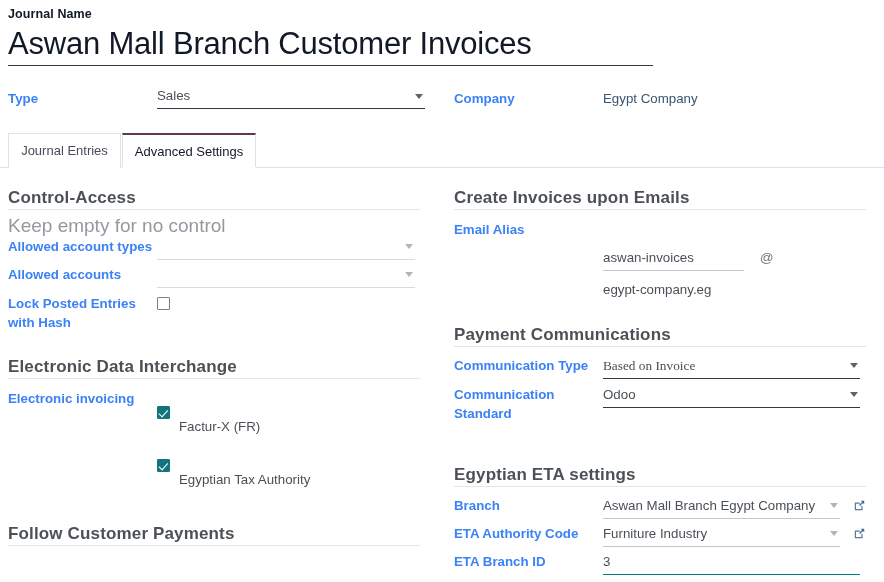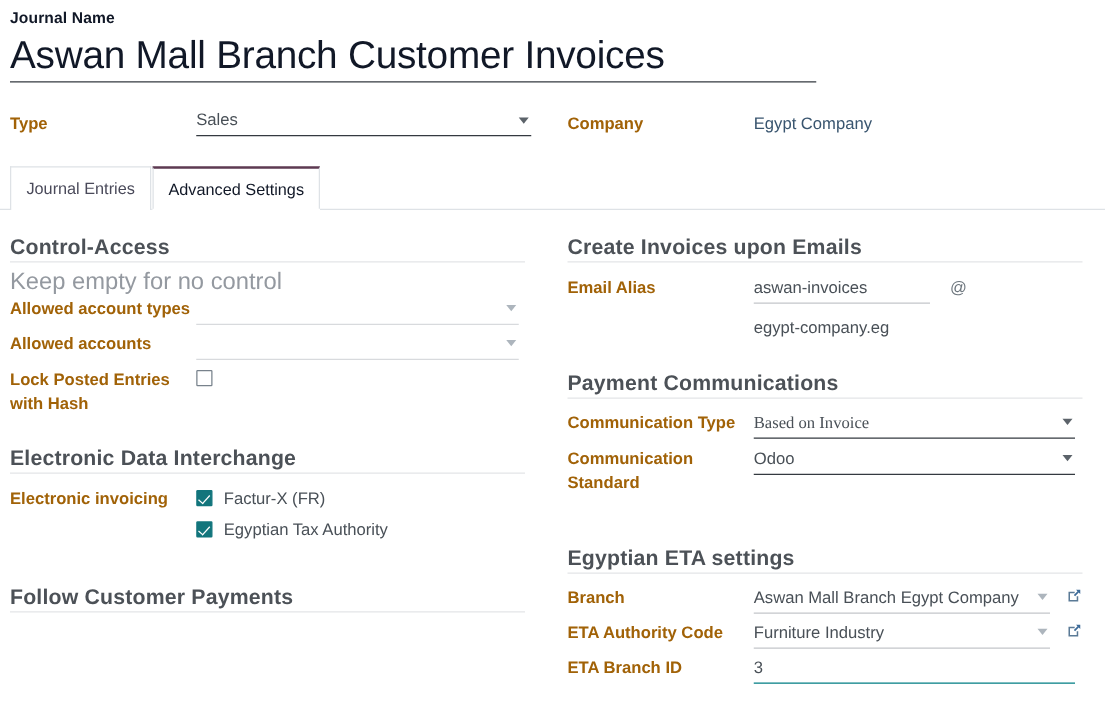--- a/index.html
+++ b/index.html
@@ -31,21 +31,21 @@
     letter-spacing: -.2px;
     white-space: nowrap;
   }
   .title-rule { height: 1px; background: #343a40; width: 645px; margin-top: 1px; }
 
   
   .row { display: flex; align-items: flex-start; }
   .lbl {
     font-size: 13.3px;
     font-weight: bold;
-    color: #a16207;
+    color: #3b82f6;
     line-height: 19px;
     flex: 0 0 auto;
   }
   .fld { position: relative; }
   .fld-val {
     font-size: 13.3px;
     color: #495057;
     line-height: 19px;
     white-space: nowrap;
   }
@@ -149,20 +149,21 @@
     left: 3.4px; top: .8px;
     width: 4px; height: 7.5px;
     border: solid #ffffff;
     border-width: 0 1.7px 1.7px 0;
     transform: rotate(42deg);
   }
   .cb-text {
     font-size: 13.3px;
     color: #495057;
     line-height: 19px;
+    margin-top: 28px;
   }
 
   
   .ext { display: inline-block; width: 13px; height: 13px; position: relative; }
   .ext svg { display: block; }
 </style>
 </head>
 <body>
 
 <div id="app">
@@ -267,21 +268,21 @@
 
   <div class="col col-r">
 
     <div>
       <div class="sec-title">Create Invoices upon Emails</div>
       <div class="sec-rule"></div>
 
       <div class="row" style="margin-top:10px;">
         <div class="lbl" style="width:149px;">Email Alias</div>
         <div>
-          <div style="display:flex;align-items:flex-start;gap:16px;">
+          <div style="display:flex;align-items:flex-start;gap:16px;margin-top:28px;">
             <div class="fld" style="width:141px;">
               <div class="fld-val">aswan-invoices</div>
               <div class="underline" style="margin-top:3px;background:#c3c6ca;"></div>
             </div>
             <div class="fld-val" style="color:#6c757d;">@</div>
           </div>
           <div class="fld-val" style="margin-top:9px;color:#495057;">egypt-company.eg</div>
         </div>
       </div>
     </div>

